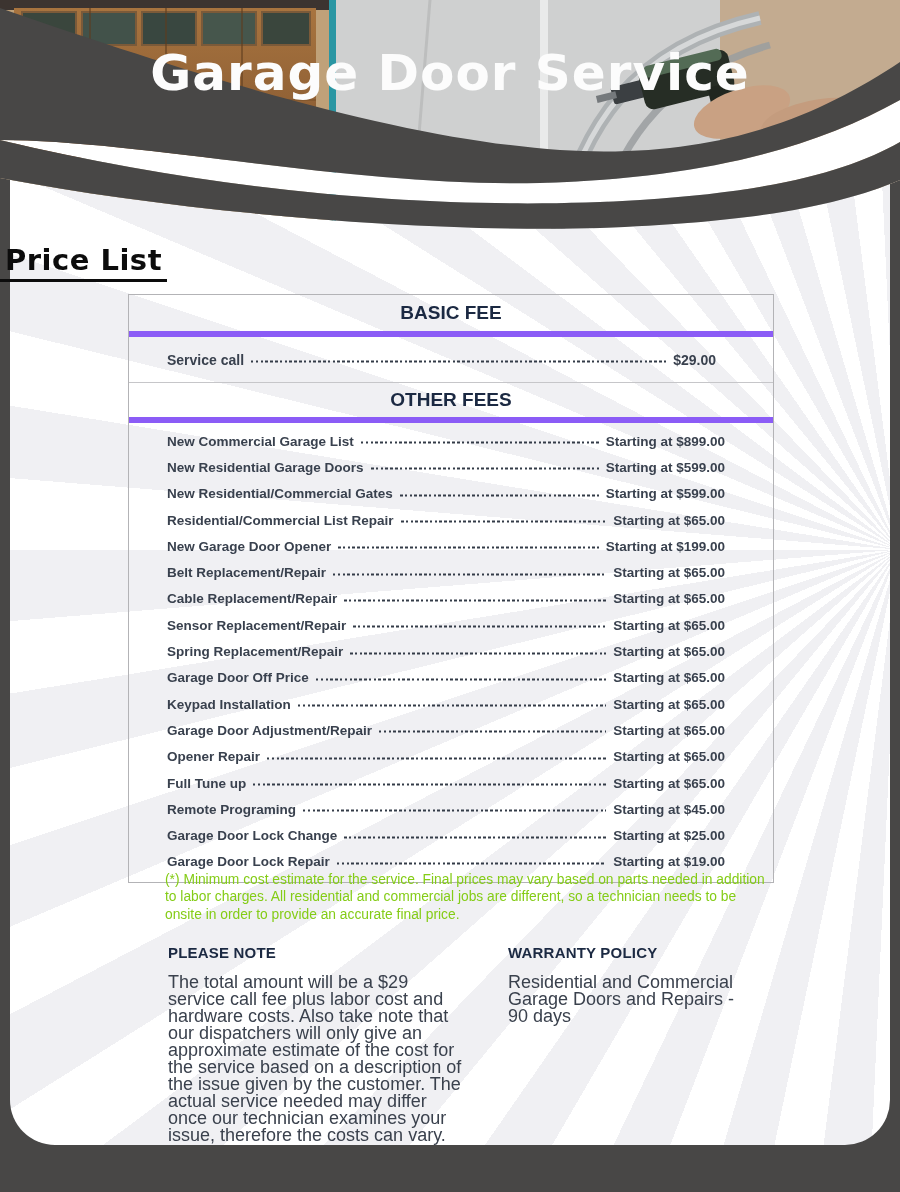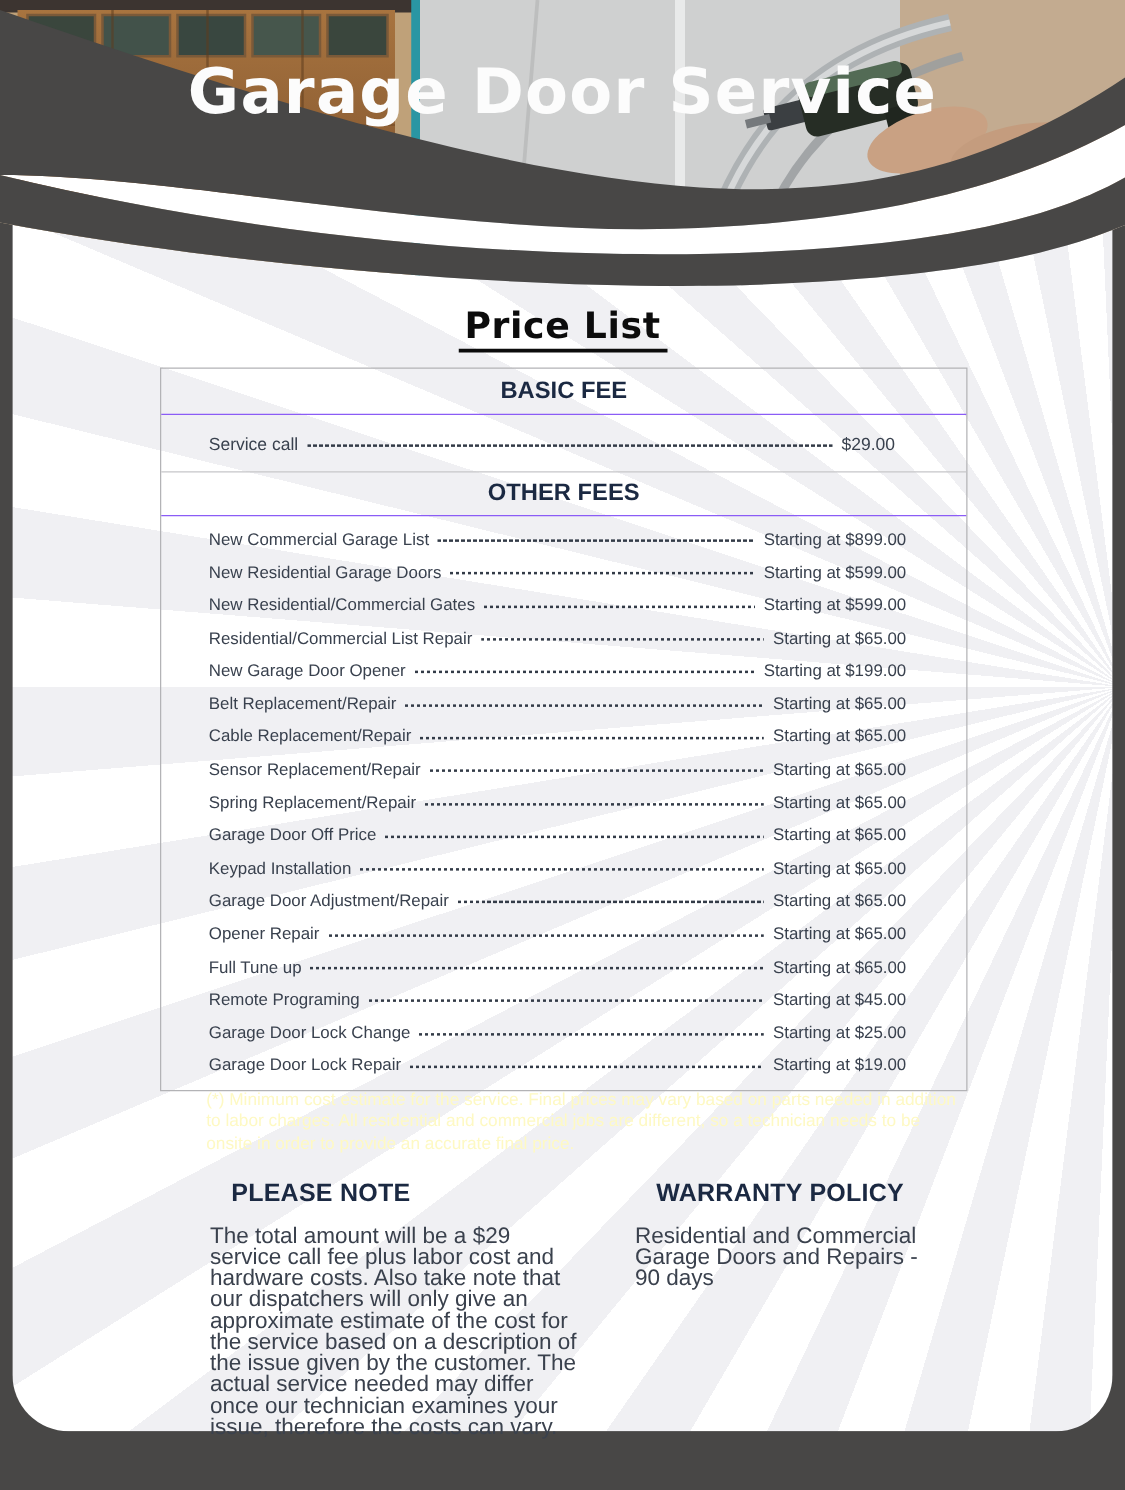--- a/index.html
+++ b/index.html
@@ -13,57 +13,57 @@
   
   .panel{
     position:absolute;left:10px;top:0;width:880px;height:1145px;
     background-color:#ffffff;
     background-image:repeating-conic-gradient(from 178deg at 101% 48%, #ffffff 0deg 4.6deg, #f0f0f3 4.6deg 9.2deg);
     border-radius:0 0 45px 45px;
   }
   .header-svg{position:absolute;left:0;top:0;width:900px;height:260px;display:block;}
   .svg-title{font-family:"DejaVu Sans", sans-serif;font-weight:bold;letter-spacing:1px;}
 
-  .price-title-wrap{position:absolute;top:243px;left:0;width:900px;text-align:center;}
+  .price-title-wrap{position:absolute;top:243px;left:0;width:900px;}
   .price-title{
     display:inline-block;font-family:"DejaVu Sans", sans-serif;font-weight:bold;
     font-size:29px;color:#0c0c0c;border-bottom:3px solid #0c0c0c;padding:0 5px 2px;
     letter-spacing:0.5px;
   }
 
   .price-table{
     position:absolute;left:128px;top:294px;width:644px;
     border:1px solid #b3b3b6;background:transparent;
     color:#39414e;
   }
   .sec-header{
     text-align:center;font-weight:bold;font-size:19px;color:#1b2942;
-    border-bottom:1px solid #8b5cf6;
+    border-bottom:6px solid #8b5cf6;
   }
   .sec-0-header{height:36px;line-height:36px;}
   .sec-1-header{height:34px;line-height:34px;}
   .sec-items{display:block;}
   .sec-0{border-bottom:1px solid #c6c6c9;}
   .sec-1{padding:5px 0 7px;}
-  .row{display:flex;align-items:center;font-size:13.5px;}
+  .row{display:flex;align-items:center;font-size:13.5px;font-weight:bold;}
   .sec-0 .row{height:45px;padding:0 57px 0 38px;font-size:14px;}
   .sec-1 .row{height:26.3px;padding:0 48px 0 38px;}
   .leader{
     flex:1;height:2px;margin:0 7px;transform:translateY(1.5px);
     background-image:repeating-linear-gradient(90deg,#333b47 0 2.5px,transparent 2.5px 4.8px);
   }
   .lbl,.price{white-space:nowrap;}
 
   .footnote{
     position:absolute;left:165px;top:871px;width:600px;margin:0;
-    font-size:13.8px;line-height:17.3px;color:#fef9c3;
+    font-size:13.8px;line-height:17.3px;color:#84cc16;
   }
   .col{position:absolute;top:944px;margin:0;}
   .col h2{
-    margin:0 0 13px 17px;font-size:20px;color:#1b2942;font-weight:bold;
+    margin:0 0 13px 0;font-size:15px;color:#1b2942;font-weight:bold;
     letter-spacing:0.2px;
   }
   .col p{margin:0;font-size:18px;line-height:17px;color:#3a414d;}
   .note-col{left:168px;width:300px;}
   .warranty-col{left:508px;width:250px;}
 </style>
 </head>
 <body>
 
 <div class="panel"></div>

